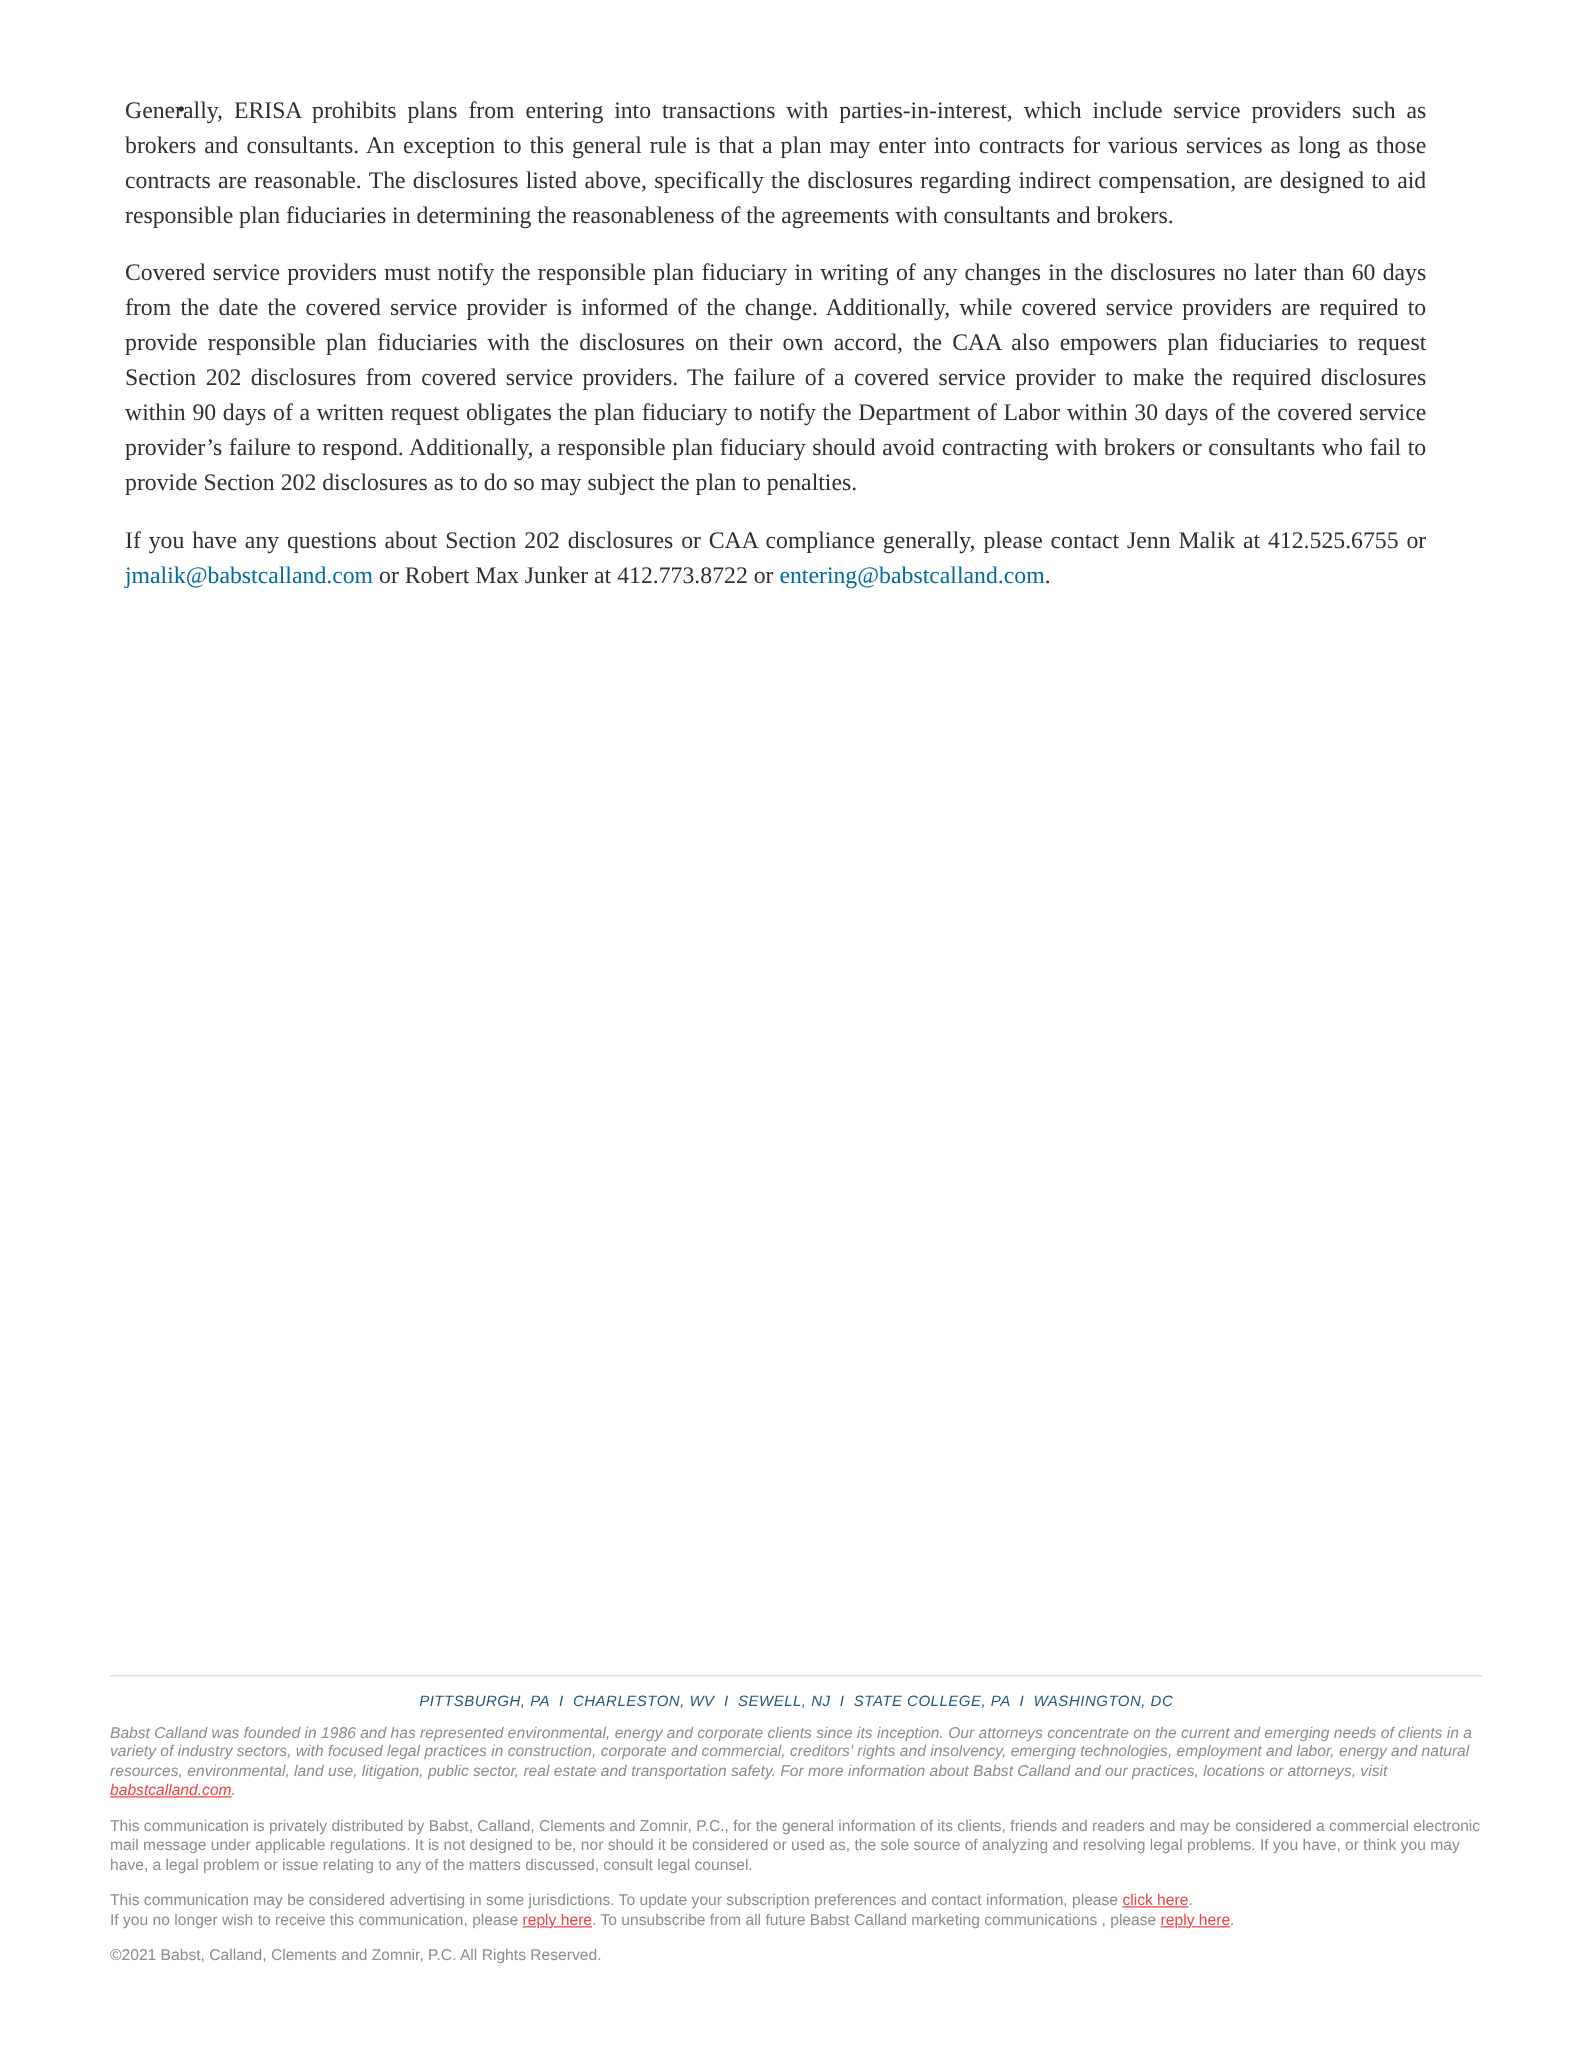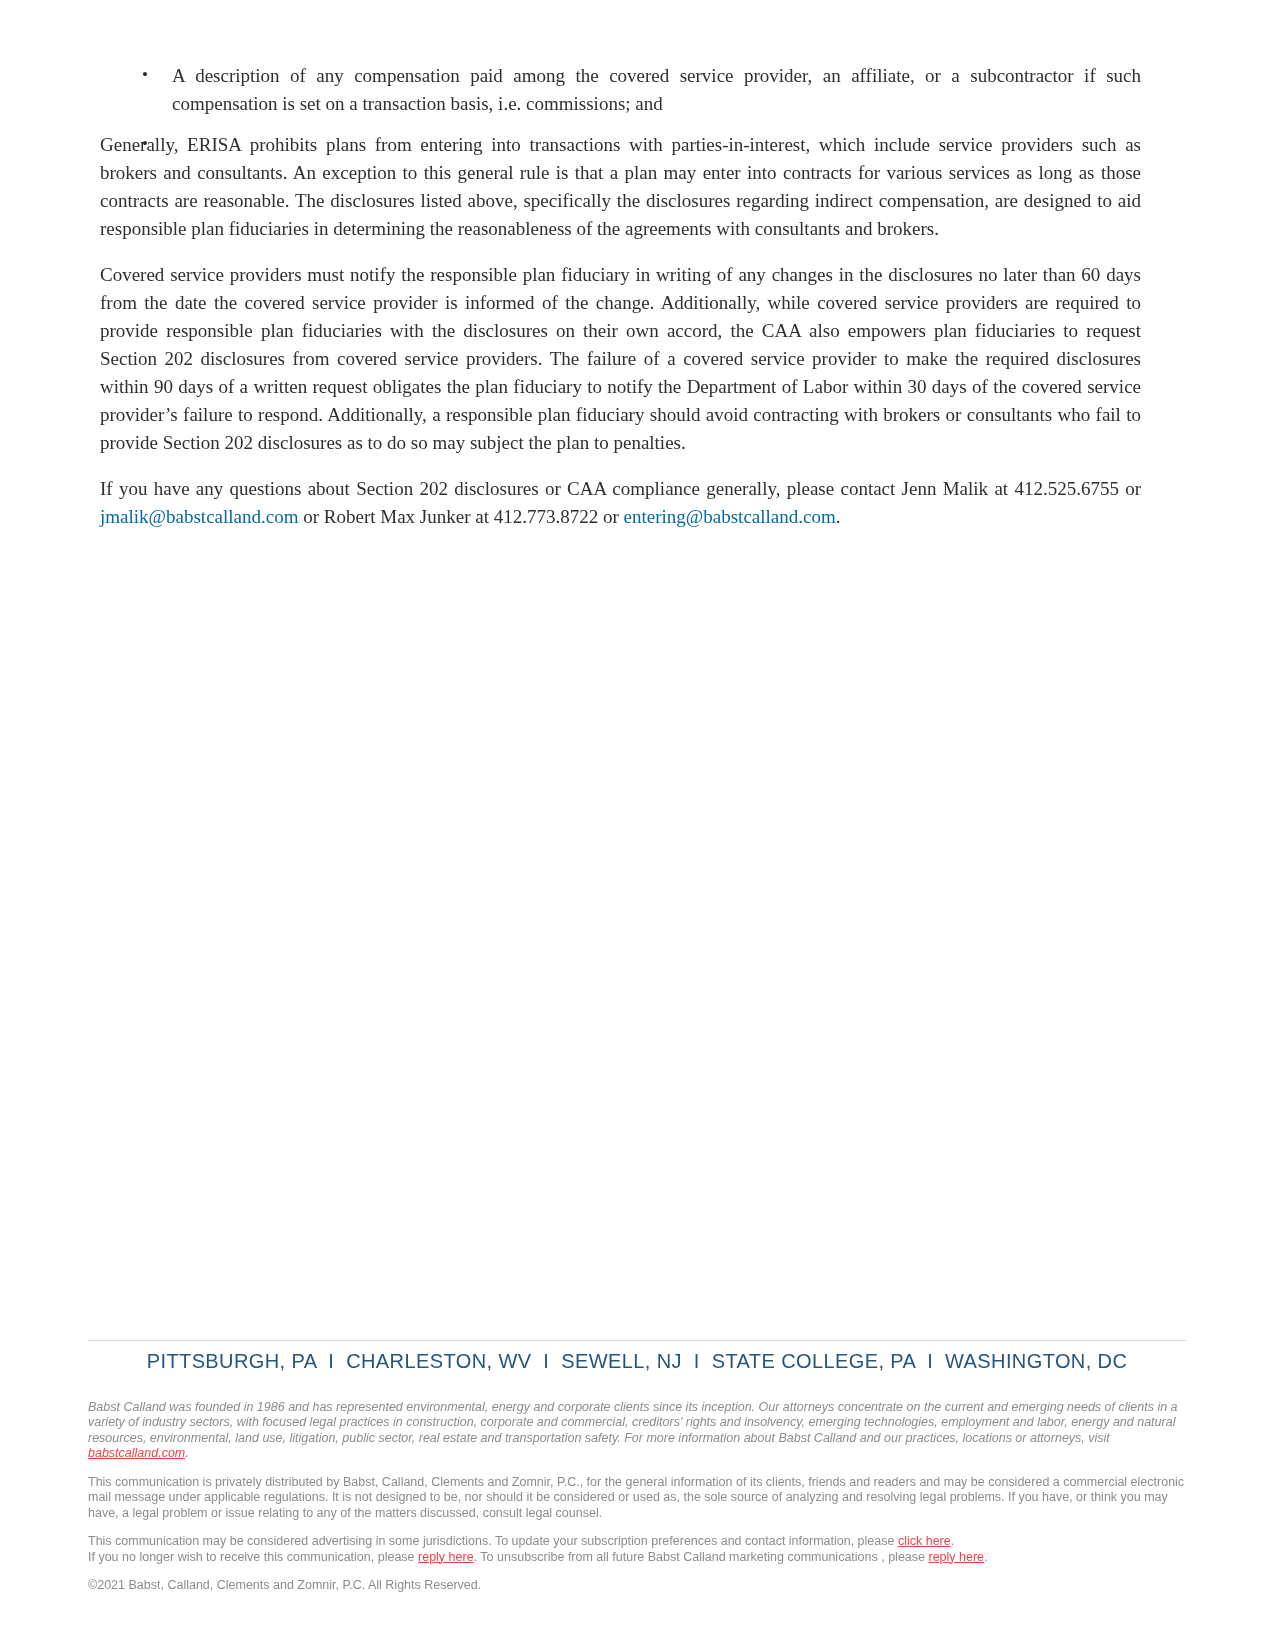--- a/index.html
+++ b/index.html
@@ -63,44 +63,44 @@
     text-align: left;
   }
   .footer .divider {
     border: none;
     border-top: 1px solid #d8d8d8;
     margin: 0;
   }
   .footer .locations {
     text-align: center;
     color: #26567d;
-    font-size: 20px;
+    font-size: 12px;
     letter-spacing: 0.4px;
-    margin: 13px 0 30px 0;
+    margin: 13px 0 9px 0;
+    font-style: italic;
   }
   .footer .about { font-style: italic; margin: 0 0 13px 0; }
   .footer p { margin: 0 0 13px 0; }
   .footer a {
     color: #ef4444;
     font-weight: normal;
     text-decoration: underline;
   }
   .footer .copyright { margin-bottom: 0; }
 </style>
 </head>
 <body>
 
 <div class="page">
 
   <div class="main-content">
 
     <ul class="bullet-list">
       <li>
         <span class="bullet">•</span>
-        <span class="li-text">A description of any compensation paid among the covered service provider, an affiliate, or a subcontractor if such compensation is set on a transaction basis, i.e. commissions; and</span>
       </li>
       <li>
         <span class="bullet">•</span>
       </li>
     </ul>
 
 
     <p class="body-para">Generally, ERISA prohibits plans from entering into transactions with parties-in-interest, which include service providers such as brokers and consultants. An exception to this general rule is that a plan may enter into contracts for various services as long as those contracts are reasonable. The disclosures listed above, specifically the disclosures regarding indirect compensation, are designed to aid responsible plan fiduciaries in determining the reasonableness of the agreements with consultants and brokers.</p>
 
     <p class="body-para">Covered service providers must notify the responsible plan fiduciary in writing of any changes in the disclosures no later than 60 days from the date the covered service provider is informed of the change. Additionally, while covered service providers are required to provide responsible plan fiduciaries with the disclosures on their own accord, the CAA also empowers plan fiduciaries to request Section 202 disclosures from covered service providers. The failure of a covered service provider to make the required disclosures within 90 days of a written request obligates the plan fiduciary to notify the Department of Labor within 30 days of the covered service provider’s failure to respond. Additionally, a responsible plan fiduciary should avoid contracting with brokers or consultants who fail to provide Section 202 disclosures as to do so may subject the plan to penalties.</p>

